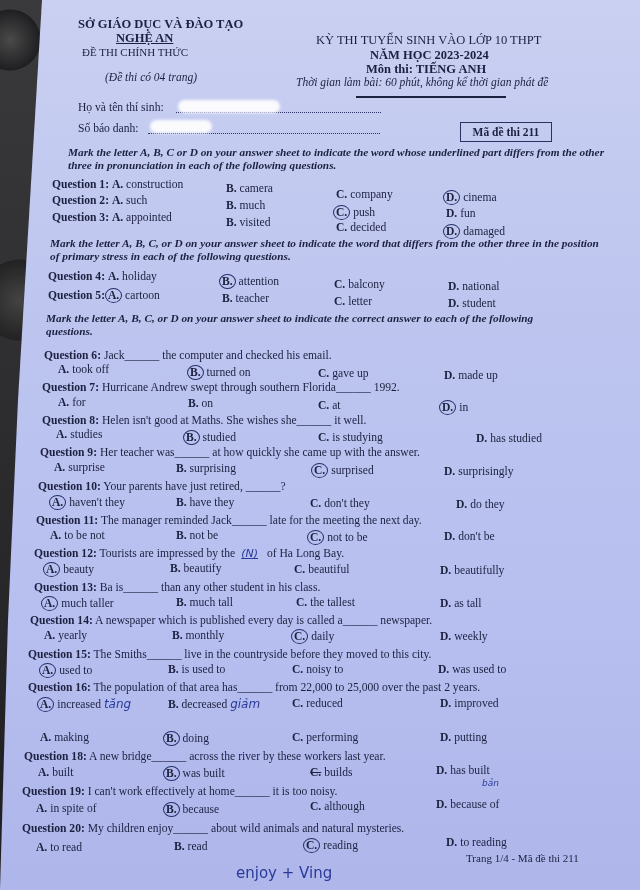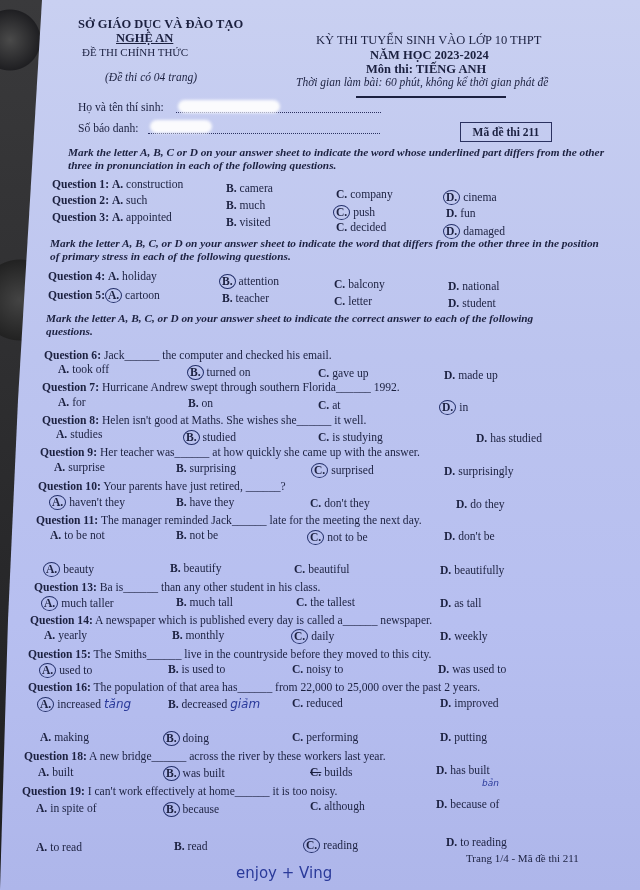--- a/index.html
+++ b/index.html
@@ -113,20 +113,21 @@
   <div class="abs opt" style="left:176px;top:496px;"><b>B.</b> <span>have they</span></div>
   <div class="abs opt" style="left:310px;top:497px;"><b>C.</b> <span>don't they</span></div>
   <div class="abs opt" style="left:456px;top:498px;"><b>D.</b> <span>do they</span></div>
 
   <div class="abs q" style="left:36px;top:514px;"><b>Question 11:</b> <span>The manager reminded Jack______ late for the meeting the next day.</span></div>
   <div class="abs opt" style="left:50px;top:529px;"><b>A.</b> <span>to be not</span></div>
   <div class="abs opt" style="left:176px;top:529px;"><b>B.</b> <span>not be</span></div>
   <div class="abs opt" style="left:310px;top:530px;"><b class="circle">C.</b> <span>not to be</span></div>
   <div class="abs opt" style="left:444px;top:530px;"><b>D.</b> <span>don't be</span></div>
 
+  <div class="abs q" style="left:34px;top:547px;"><b>Question 12:</b> <span>Tourists are impressed by the</span><span class="hand u" style="font-size:11px;padding:0 6px;">(N)</span><span> of Ha Long Bay.</span></div>
   <div class="abs opt" style="left:46px;top:562px;"><b class="circle">A.</b> <span>beauty</span></div>
   <div class="abs opt" style="left:170px;top:562px;"><b>B.</b> <span>beautify</span></div>
   <div class="abs opt" style="left:294px;top:563px;"><b>C.</b> <span>beautiful</span></div>
   <div class="abs opt" style="left:440px;top:564px;"><b>D.</b> <span>beautifully</span></div>
 
   <div class="abs q" style="left:34px;top:581px;"><b>Question 13:</b> <span>Ba is______ than any other student in his class.</span></div>
   <div class="abs opt" style="left:44px;top:596px;"><b class="circle">A.</b> <span>much taller</span></div>
   <div class="abs opt" style="left:176px;top:596px;"><b>B.</b> <span>much tall</span></div>
   <div class="abs opt" style="left:296px;top:596px;"><b>C.</b> <span>the tallest</span></div>
   <div class="abs opt" style="left:440px;top:597px;"><b>D.</b> <span>as tall</span></div>
@@ -160,20 +161,21 @@
   <div class="abs opt" style="left:310px;top:766px;"><b style="text-decoration:line-through;">C.</b> <span>builds</span></div>
   <div class="abs opt" style="left:436px;top:764px;"><b>D.</b> <span>has built</span></div>
   <div class="abs hand" style="left:482px;top:778px;font-size:9px;">bản</div>
 
   <div class="abs q" style="left:22px;top:785px;"><b>Question 19:</b> <span>I can't work effectively at home______ it is too noisy.</span></div>
   <div class="abs opt" style="left:36px;top:802px;"><b>A.</b> <span>in spite of</span></div>
   <div class="abs opt" style="left:166px;top:802px;"><b class="circle">B.</b> <span>because</span></div>
   <div class="abs opt" style="left:310px;top:800px;"><b>C.</b> <span>although</span></div>
   <div class="abs opt" style="left:436px;top:798px;"><b>D.</b> <span>because of</span></div>
 
+  <div class="abs q" style="left:22px;top:822px;"><b>Question 20:</b> <span>My children enjoy______ about wild animals and natural mysteries.</span></div>
   <div class="abs opt" style="left:36px;top:841px;"><b>A.</b> <span>to read</span></div>
   <div class="abs opt" style="left:174px;top:840px;"><b>B.</b> <span>read</span></div>
   <div class="abs opt" style="left:306px;top:838px;"><b class="circle">C.</b> <span>reading</span></div>
   <div class="abs opt" style="left:446px;top:836px;"><b>D.</b> <span>to reading</span></div>
 
   <div class="abs hand" style="left:236px;top:864px;font-size:15px;font-style:normal;">enjoy + Ving</div>
 
   <div class="abs" style="left:466px;top:852px;font-size:11px;">Trang 1/4 - Mã đề thi 211</div>
 </div>
 

